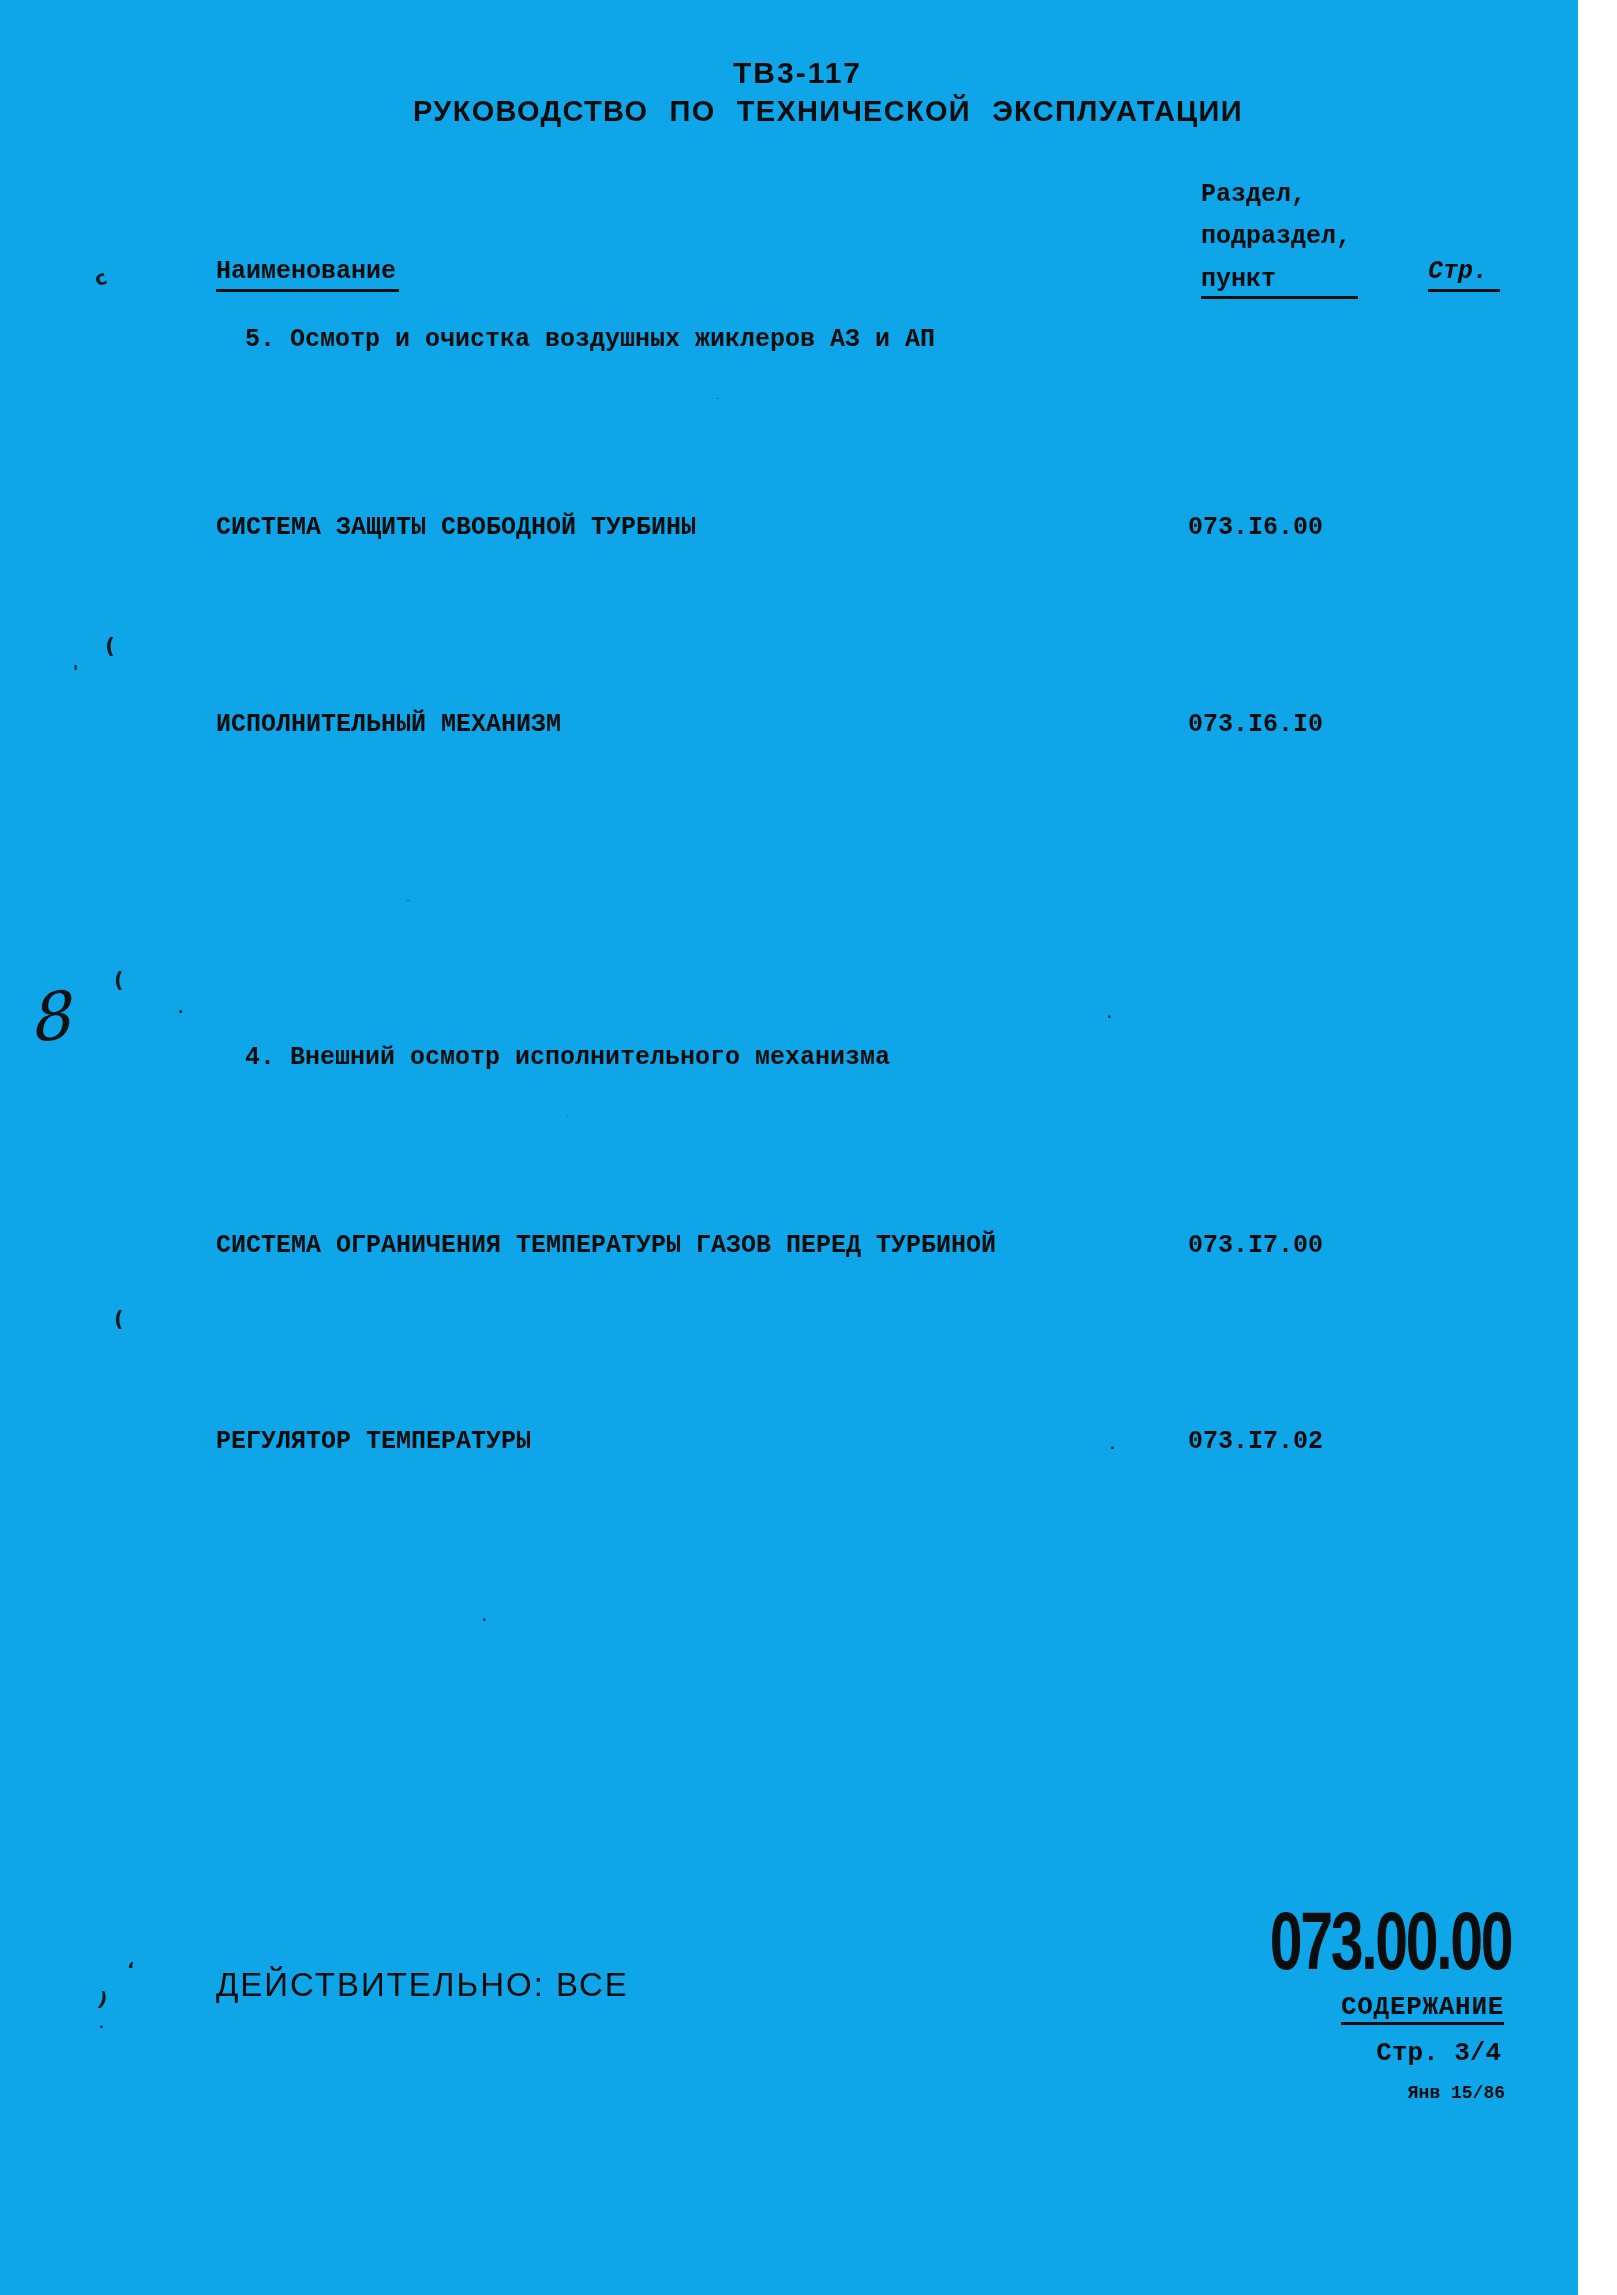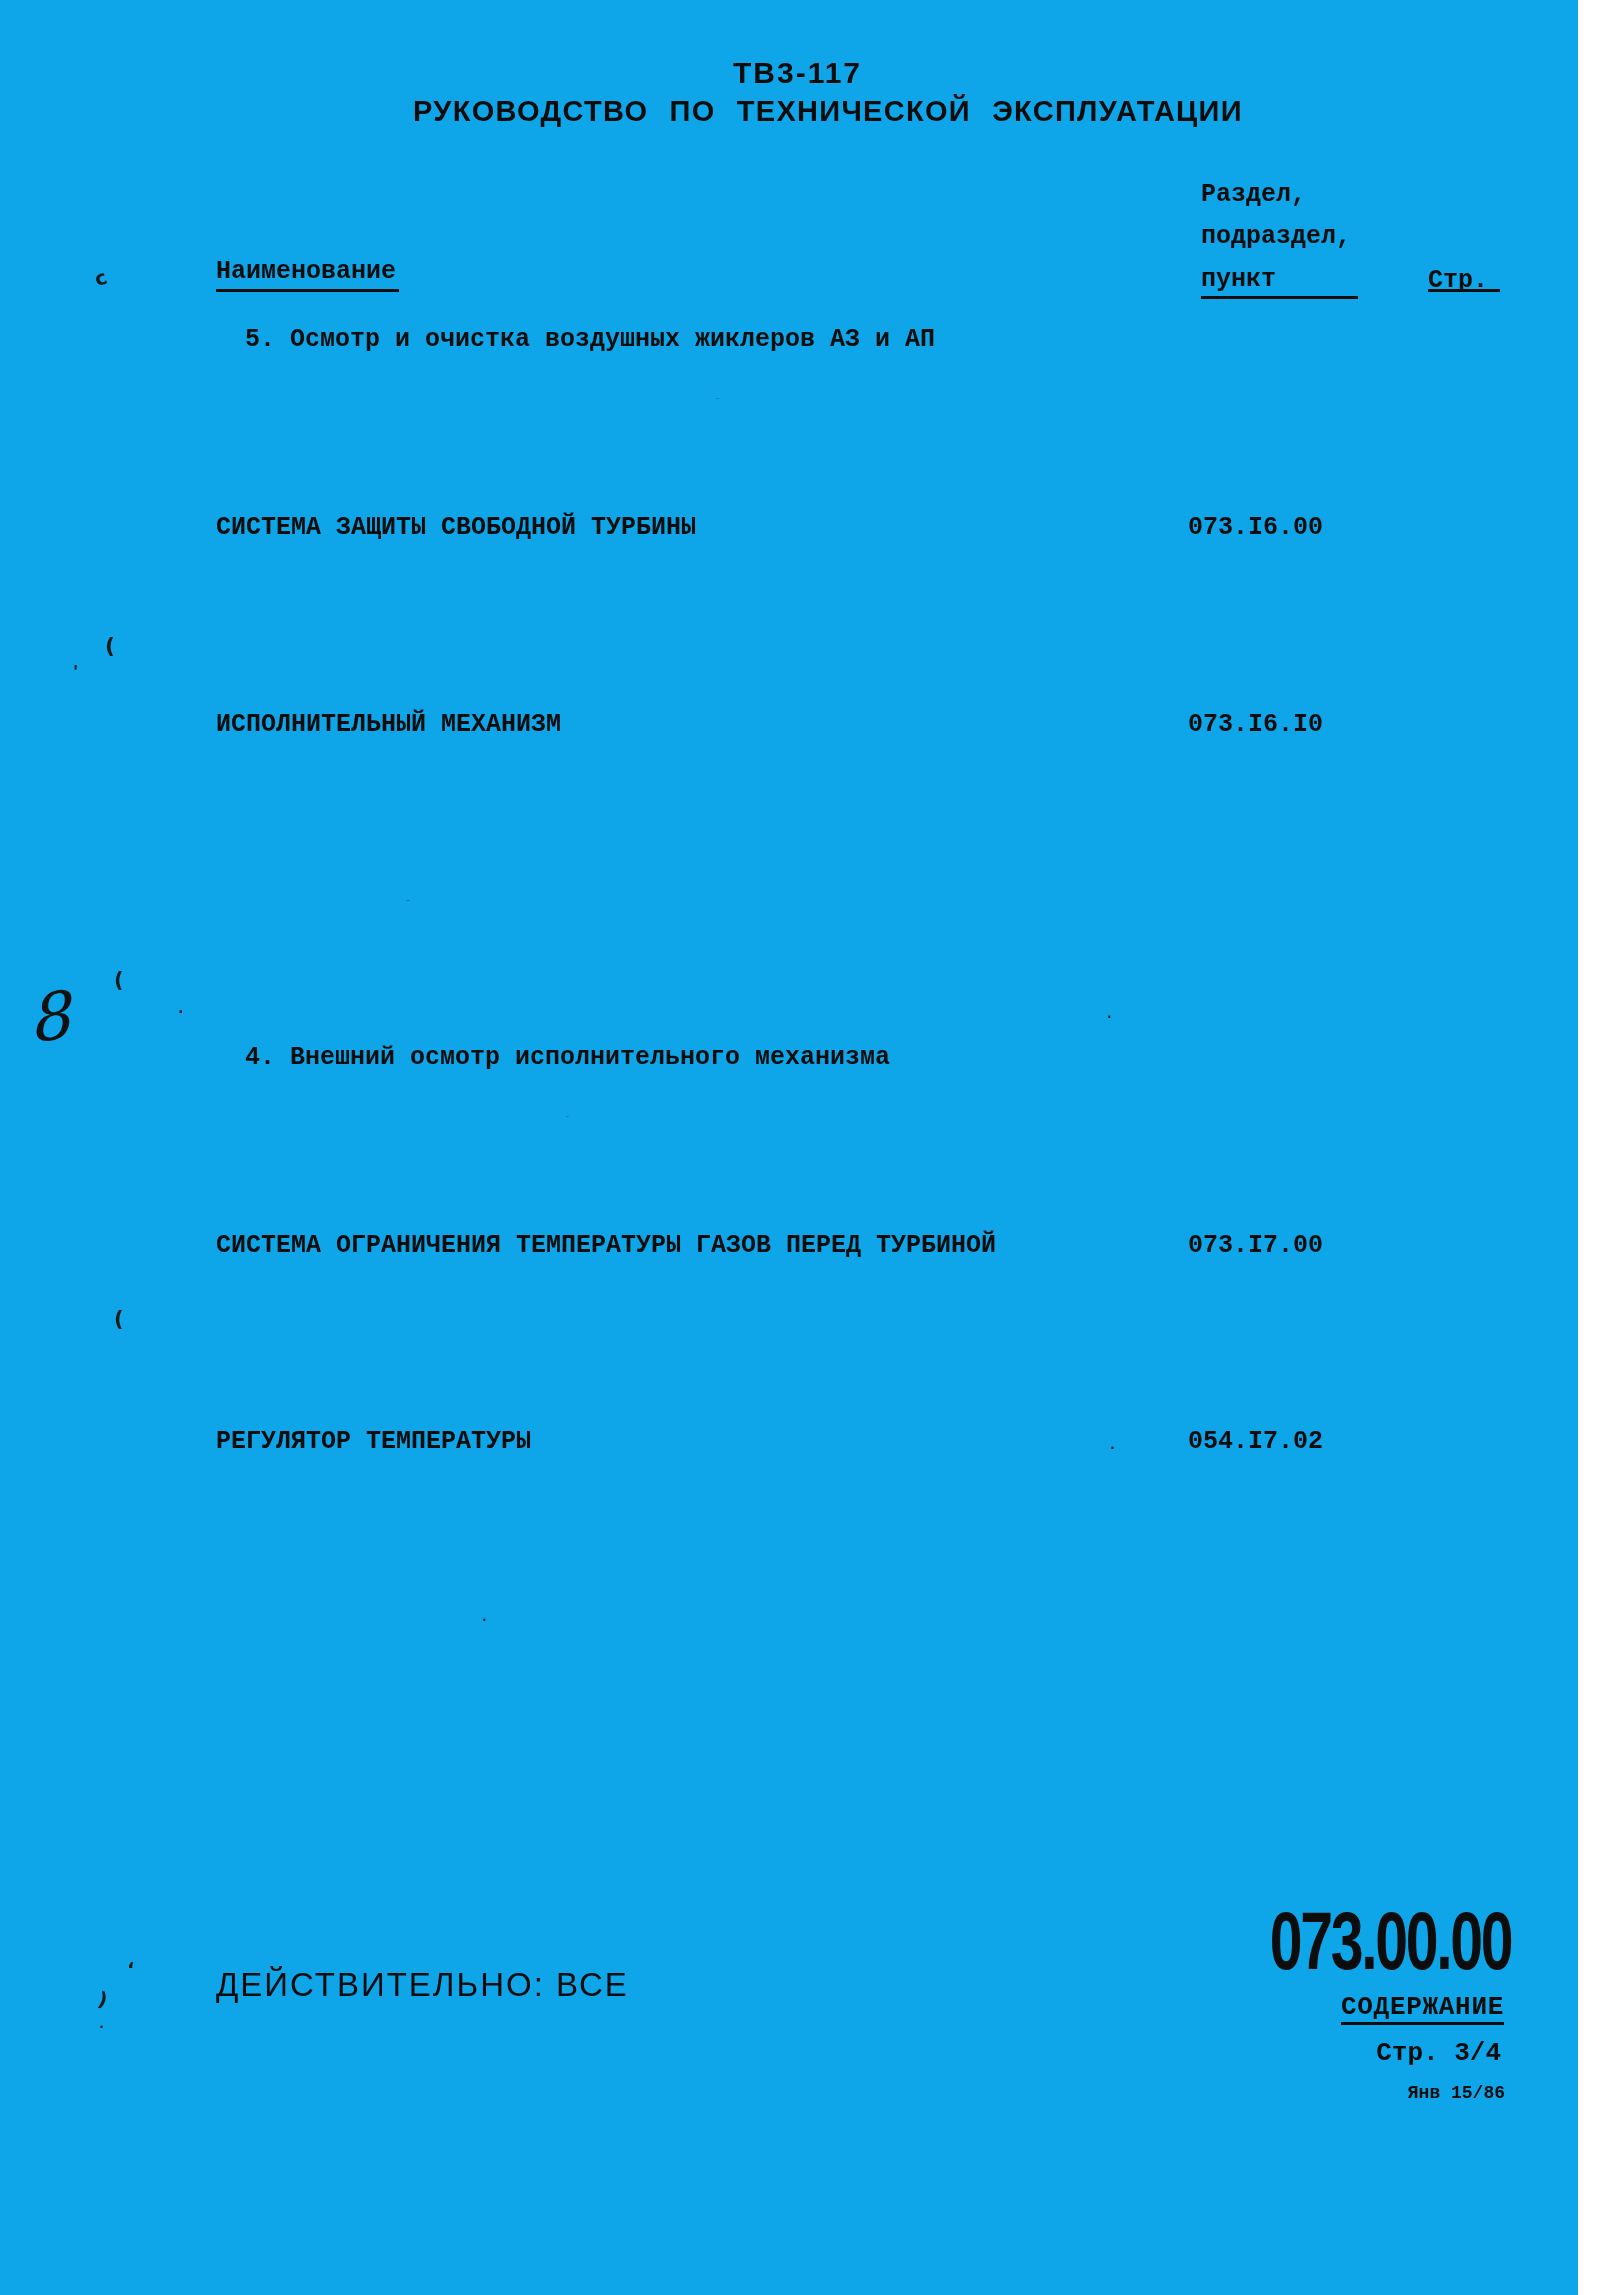--- a/index.html
+++ b/index.html
@@ -57,21 +57,21 @@
   <div class="doc-title">РУКОВОДСТВО ПО ТЕХНИЧЕСКОЙ ЭКСПЛУАТАЦИИ</div>
 
   <div class="colhead tw" style="left:216px;top:259px;">Наименование</div>
   <div class="rule" style="left:216px;top:289px;width:183px;"></div>
 
   <div class="colhead tw" style="left:1201px;top:182px;">Раздел,</div>
   <div class="colhead tw" style="left:1201px;top:224px;text-align:right;">подраздел,</div>
   <div class="colhead tw" style="left:1201px;top:267px;">пункт</div>
   <div class="rule" style="left:1201px;top:296px;width:157px;"></div>
 
-  <div class="colhead tw" style="left:1428px;top:268px;">Стр.</div>
+  <div class="colhead tw" style="left:1428px;top:259px;font-style:italic;">Стр.</div>
   <div class="rule" style="left:1428px;top:289px;width:72px;"></div>
 
   <div class="rows tw">
       <div class="row item ind1">
         <span class="t">5. Осмотр и очистка воздушных жиклеров АЗ и АП</span>
       </div>
       <div class="row item ind2">
         <span class="t">с переходниками</span>
         <span class="page">607</span>
       </div>
@@ -177,21 +177,21 @@
       <div class="row item ind1">
         <span class="t">2. Описание</span>
         <span class="page raised">I</span>
       </div>
       <div class="row item ind1">
         <span class="t">3. Работа</span>
         <span class="page raised">2</span>
       </div>
       <div class="row section ind0">
         <span class="t">РЕГУЛЯТОР ТЕМПЕРАТУРЫ</span>
-        <span class="code">054.I7.02</span>
+        <span class="code">073.I7.02</span>
       </div>
       <div class="row item ind0">
         <span class="t">Описание и работа</span>
         <span class="page raised">I</span>
       </div>
       <div class="row item ind1">
         <span class="t">I. Общая часть</span>
         <span class="page raised">I</span>
       </div>
       <div class="row item ind1">

